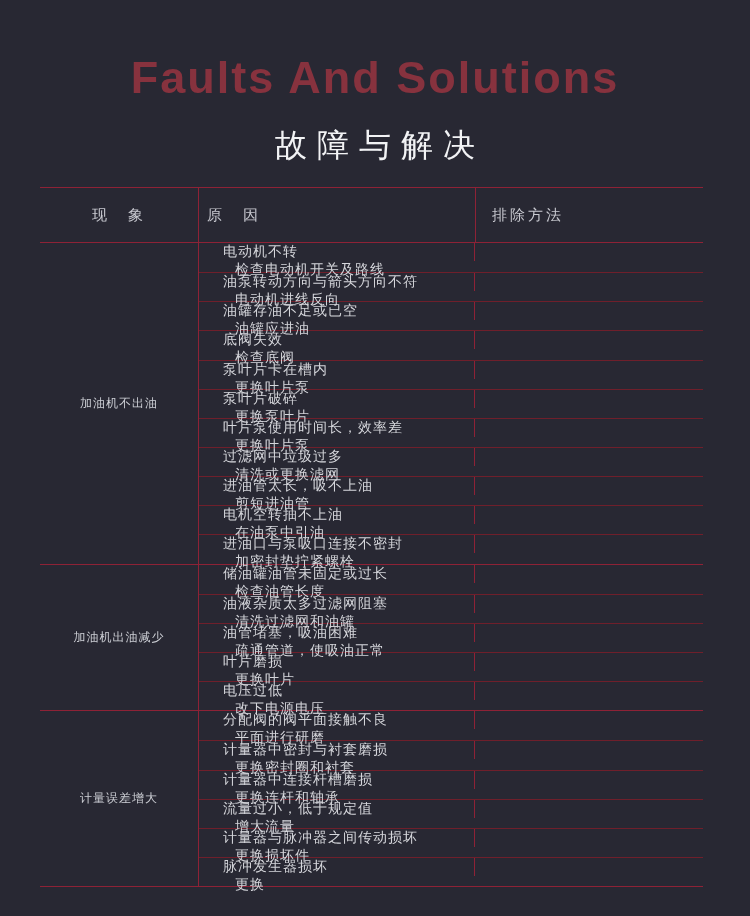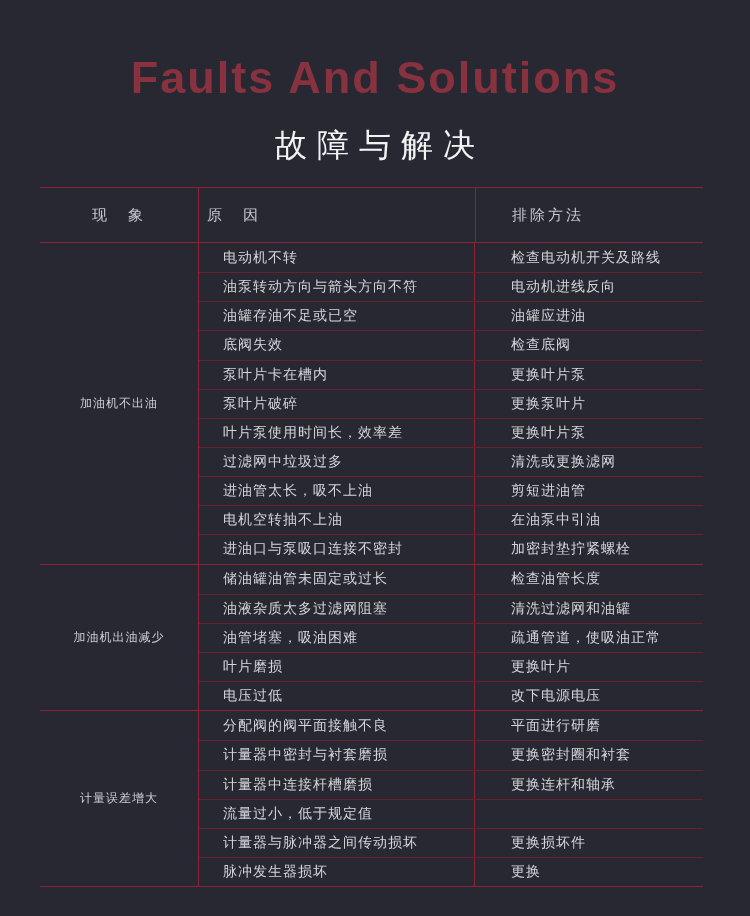--- a/index.html
+++ b/index.html
@@ -39,29 +39,29 @@
     font-size:14px;letter-spacing:1px;
   }
   .header-row{
     display:flex;height:55px;
     border-bottom:1px solid var(--line-major);
     color:var(--header-text);font-size:15px;letter-spacing:3px;
   }
   .hc{display:flex;align-items:center;}
   .hc1{width:158px;justify-content:center;}
   .hc2{width:277px;border-left:1px solid var(--line-major);padding-left:8px;}
-  .hc3{flex:1;border-left:1px solid var(--line-major);padding-left:36px;}
+  .hc3{flex:1;border-left:1px solid var(--line-major);padding-left:16px;}
   .section{display:flex;}
   .section + .section{border-top:1px solid var(--line-major);}
   .section-label{
     width:158px;display:flex;align-items:center;justify-content:center;
     font-size:12px;color:#ced0d6;letter-spacing:1px;
   }
   .section-rows{flex:1;border-left:1px solid var(--line-major);}
-  .row{display:flex;height:29.15px;border-top:1px solid var(--line-row);}
+  .row{display:flex;height:29.15px;border-top:1px solid var(--line-row);flex-direction:column;}
   .section-rows .row:first-child{border-top:none;}
   .cell{display:flex;align-items:center;}
   .cell-cause{width:276px;padding-left:24px;border-right:1px solid var(--line-major);}
   .cell-solution{flex:1;padding-left:36px;}
 </style>
 </head>
 <body>
 
 <h1 class="page-title">Faults And Solutions</h1>
 <h2 class="page-subtitle">故障与解决</h2>
@@ -176,20 +176,21 @@
     <div class="cell cell-solution">更换密封圈和衬套</div>
   </div>
 
   <div class="row">
     <div class="cell cell-cause">计量器中连接杆槽磨损</div>
     <div class="cell cell-solution">更换连杆和轴承</div>
   </div>
 
   <div class="row">
     <div class="cell cell-cause">流量过小，低于规定值</div>
+    <div class="cell cell-solution">增大流量</div>
   </div>
 
   <div class="row">
     <div class="cell cell-cause">计量器与脉冲器之间传动损坏</div>
     <div class="cell cell-solution">更换损坏件</div>
   </div>
 
   <div class="row">
     <div class="cell cell-cause">脉冲发生器损坏</div>
     <div class="cell cell-solution">更换</div>

